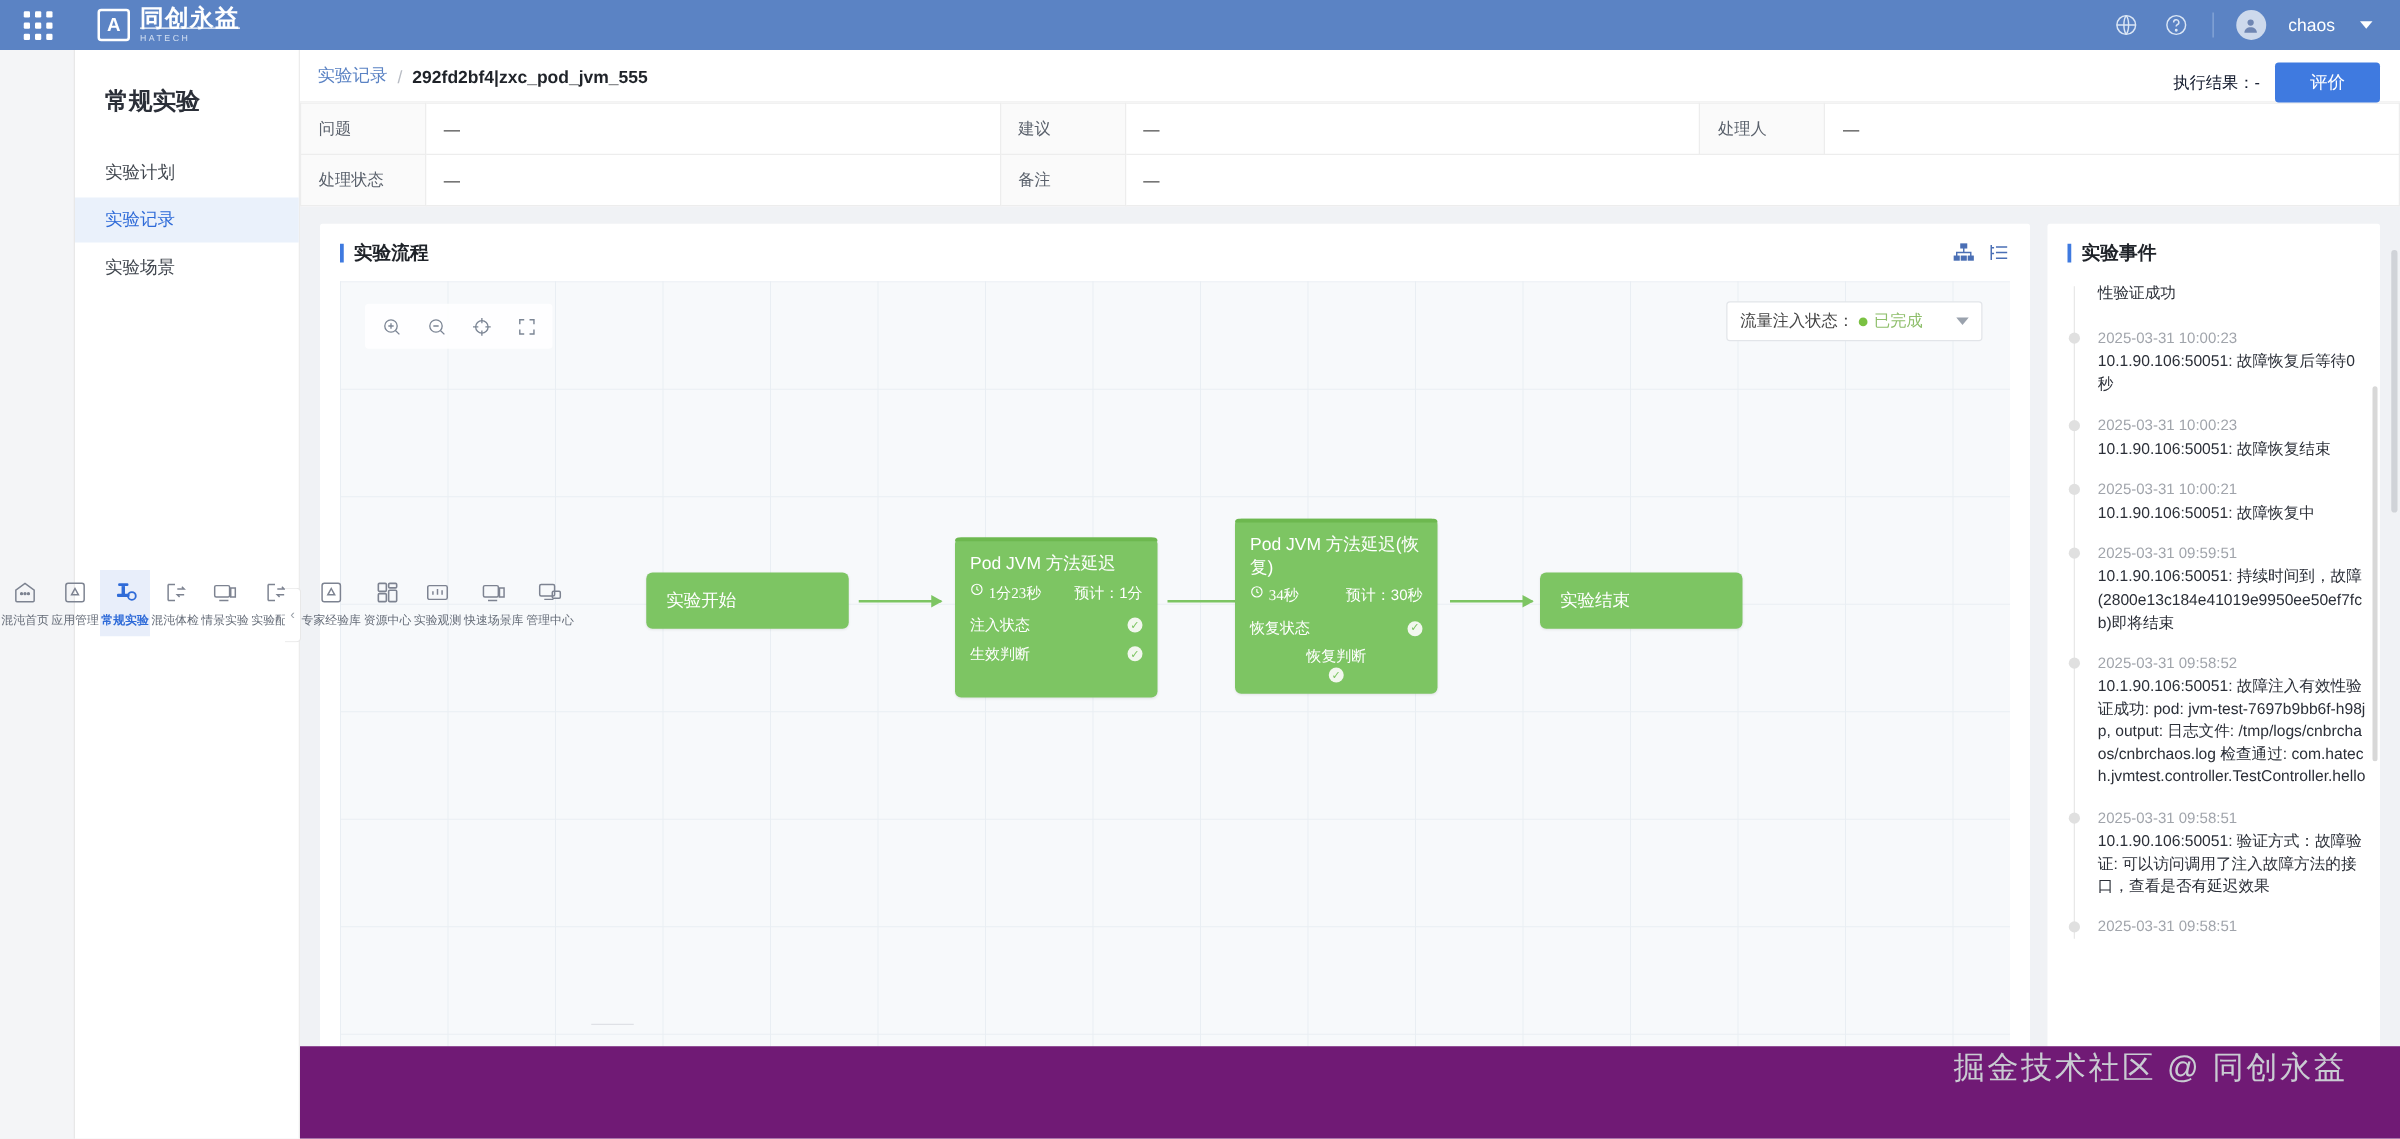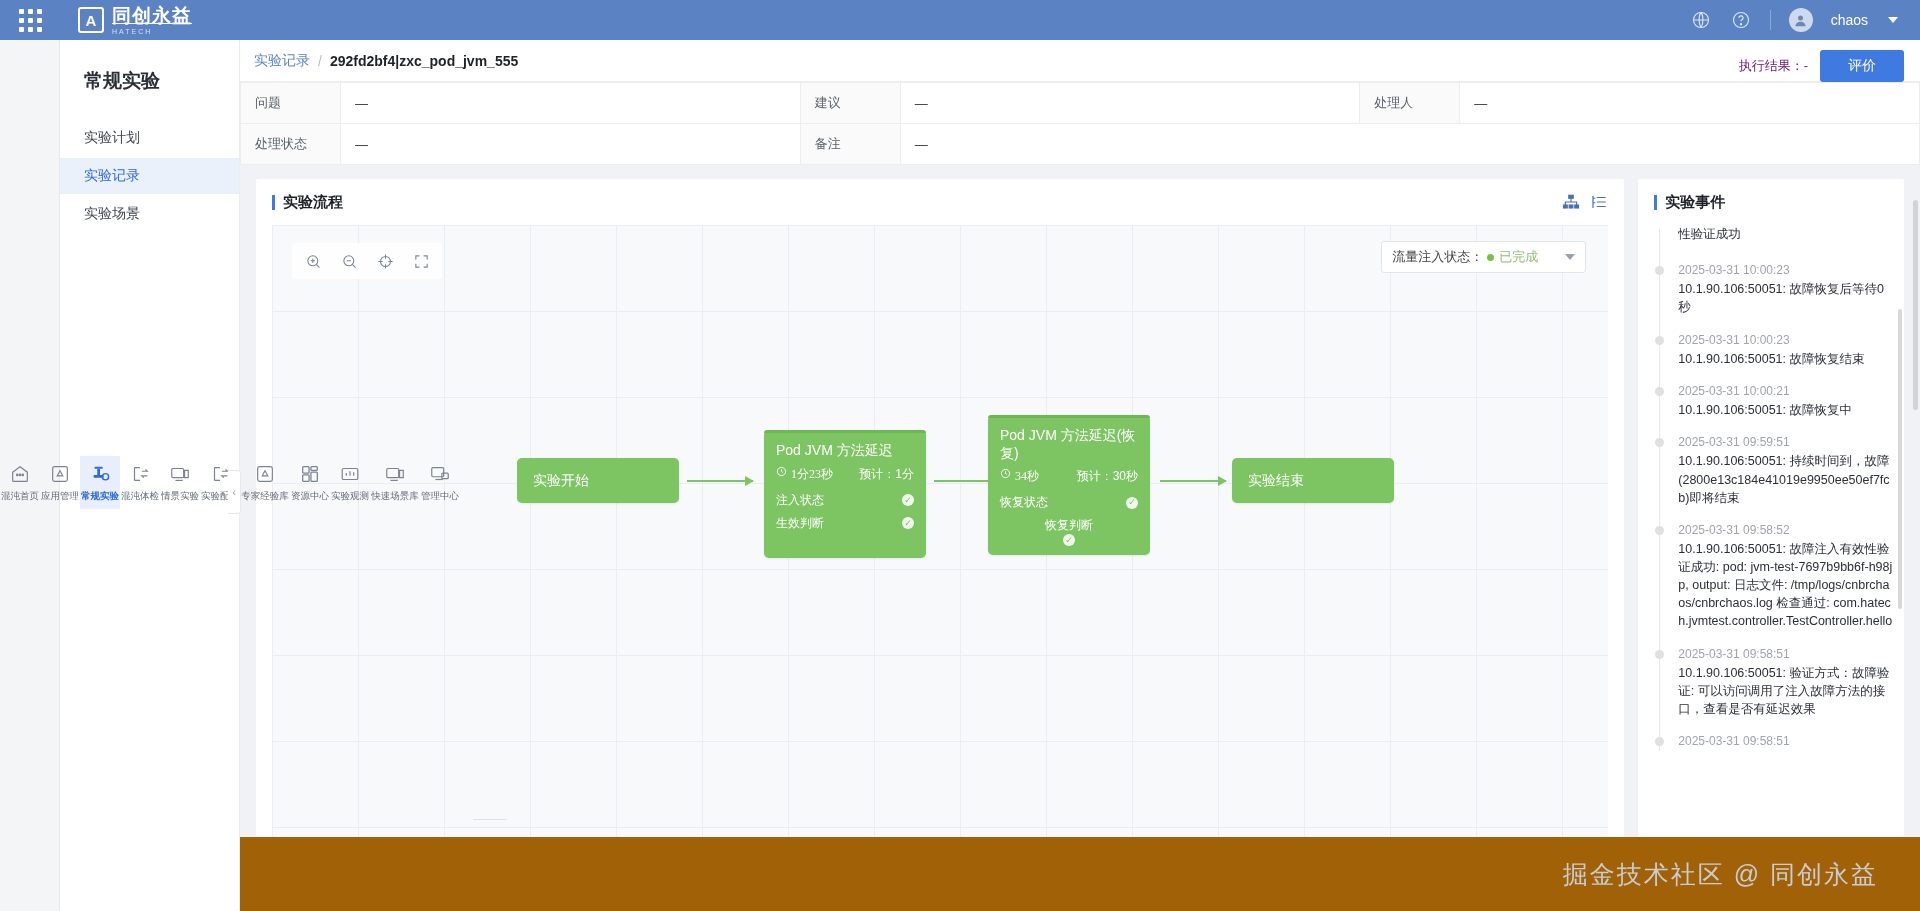--- a/index.html
+++ b/index.html
@@ -111,21 +111,21 @@
     position: relative;
   }
   .crumb-link { font-size: 14px; color: #5b83c4; cursor: pointer; }
   .crumb-sep { font-size: 14px; color: #b8bcc4; margin: 0 8px; }
   .crumb-current { font-size: 14px; color: #1f2329; font-weight: bold; }
 
   .result-bar {
     position: absolute; right: 16px; top: 10px;
     display: flex; align-items: center; gap: 12px; z-index: 12;
   }
-  .result-label { font-size: 13px; color: #701a75; }
+  .result-label { font-size: 13px; color: #0f172a; }
   .btn-primary {
     background: #3f7ae0; color: #fff; font-size: 14px;
     padding: 7px 28px; border: none; border-radius: 3px; cursor: pointer;
   }
 
   
   .info-card { background: #fff; margin: 0; }
   .info-table { width: 100%; border-collapse: collapse; table-layout: fixed; }
   .info-table td { border: 1px solid #ededed; height: 41px; font-size: 13px; padding: 0 14px; }
   .info-table td.k { background: #fafafa; color: #59606b; width: 100px; }
@@ -253,22 +253,22 @@
     position: absolute; left: 228px; top: 470px; width: 13px; height: 44px;
     background: #fff; border: 1px solid #e8e8e8; border-left: none;
     border-radius: 0 4px 4px 0;
     display: flex; align-items: center; justify-content: center;
     font-size: 11px; color: #9aa0a8; cursor: pointer; z-index: 22;
   }
 
   
   .watermark-band {
     position: absolute; left: 240px; bottom: 0; width: 1680px; height: 74px;
-    background: #a16207; z-index: 24;
-    display: flex; align-items: center; justify-content: flex-end;
+    background: #701a75; z-index: 24;
+    display: flex; justify-content: flex-end;
     padding-right: 42px;
   }
   .watermark-text {
     font-size: 25px; color: #c9ccd2; letter-spacing: 2px; white-space: nowrap;
   }
 </style>
 </head>
 <body>
 
 <div class="app">

